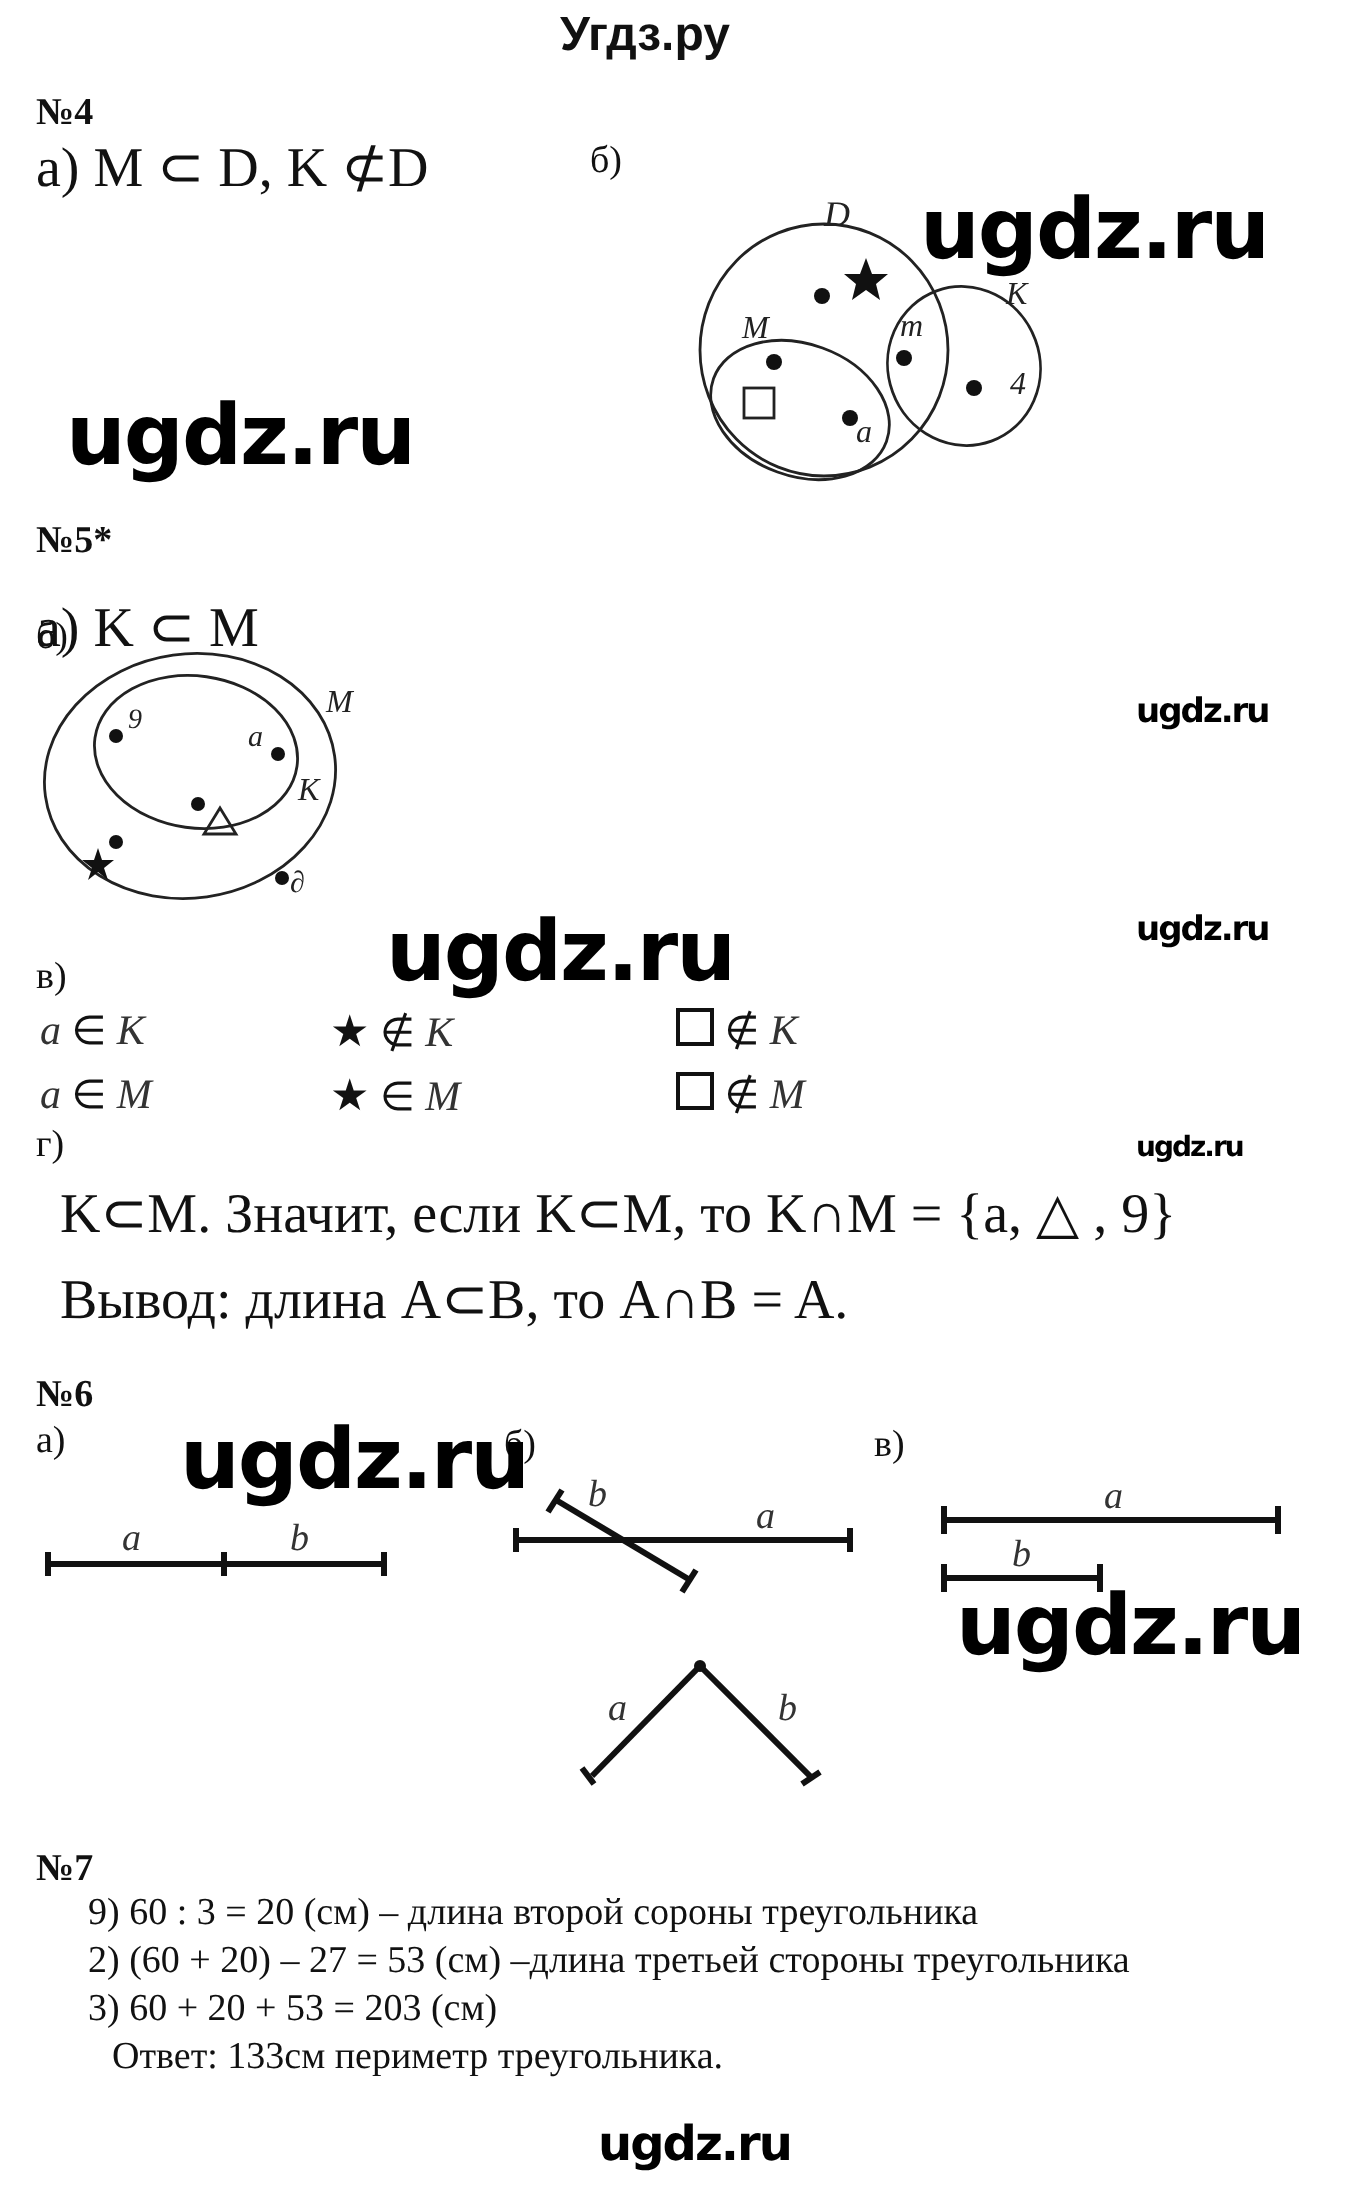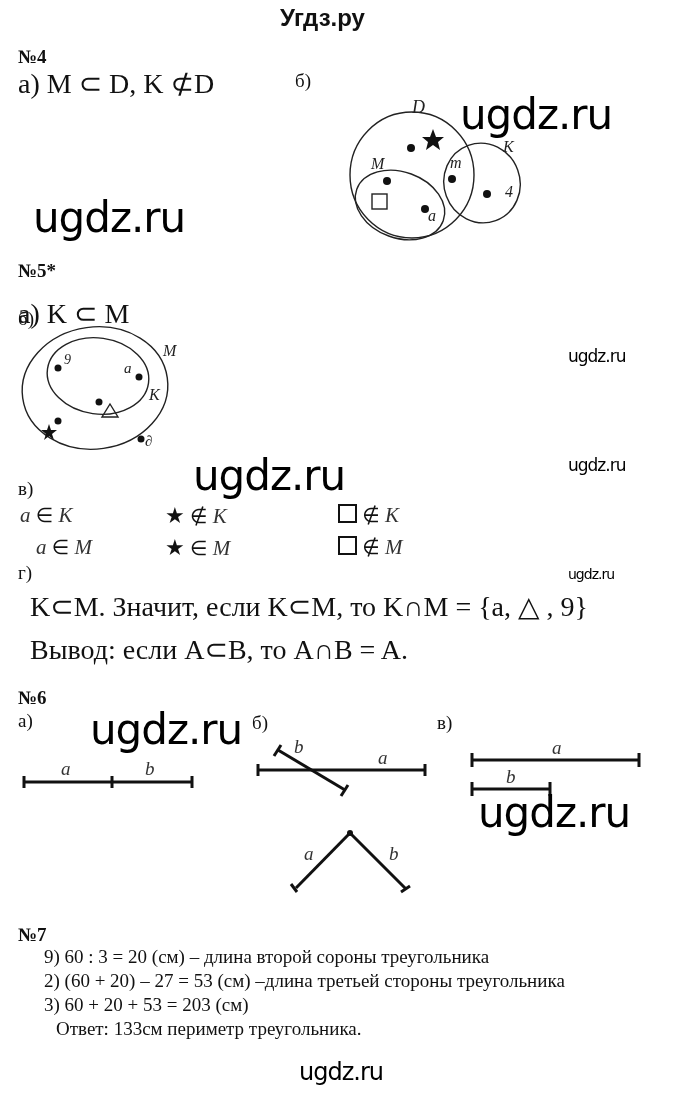--- a/index.html
+++ b/index.html
@@ -1,19 +1,19 @@
 <!DOCTYPE html>
 <html><head>
   <meta charset="utf-8">
   <style>
     html, body { margin: 0; padding: 0; background: #ffffff; }
     body { width: 680px; height: 1093px; position: relative; overflow: hidden; color: #111; }
     .abs { position: absolute; }
     .site-title { font-family: "Liberation Sans", sans-serif; font-weight: bold; font-size: 24px; color: #111; }
-    .wm { font-family: "DejaVu Sans", sans-serif; font-weight: normal; color: #000; letter-spacing: -1px; }
+    .wm { font-family: "DejaVu Sans", sans-serif; font-weight: bold; color: #000; letter-spacing: -1px; }
     .wm-big { font-size: 42px; }
     .wm-small { font-size: 17px; }
     .wm-tiny { font-size: 14px; }
     .num-heading { font-family: "Liberation Serif", serif; font-weight: bold; font-size: 19px; }
     .line { font-family: "Liberation Serif", serif; font-size: 19px; white-space: nowrap; }
     .line-lg { font-family: "Liberation Serif", serif; font-size: 28px; white-space: nowrap; }
     svg text { font-family: "Liberation Serif", serif; font-style: italic; }
     .mem { font-family: "Liberation Serif", serif; font-size: 21px; font-style: italic; color: #333; white-space: nowrap; }
     .sym { font-style: normal; font-size: 20px; color: #111; }
     .box { display: inline-block; width: 15px; height: 15px; border: 2px solid #111; vertical-align: -1px; }
@@ -93,40 +93,40 @@
 <div class="abs mem" style="left:165px; top:503px;">
   <span class="sym" style="font-size:22px;">★</span>
   <span class="sym">∉</span>
   <span>K</span>
 </div>
 <div class="abs mem" style="left:338px; top:503px;">
   <span class="box"></span>
   <span class="sym">∉</span>
   <span>K</span>
 </div>
-<div class="abs mem" style="left:36px; top:535px;">
+<div class="abs mem" style="left:20px; top:535px;">
   <span>a</span>
   <span class="sym">∈</span>
   <span>M</span>
 </div>
 <div class="abs mem" style="left:165px; top:535px;">
   <span class="sym" style="font-size:22px;">★</span>
   <span class="sym">∈</span>
   <span>M</span>
 </div>
 <div class="abs mem" style="left:338px; top:535px;">
   <span class="box"></span>
   <span class="sym">∉</span>
   <span>M</span>
 </div>
 
 <div class="abs line" style="left:18px; top:562px;">г)</div>
 <div class="abs wm wm-tiny" style="left:568px; top:566px;">ugdz.ru</div>
 <div class="abs line-lg" style="left:30px; top:590px;font-family:Liberation Serif, serif;">K⊂M. Значит, если K⊂M, то K∩M = {a, △ , 9}</div>
-<div class="abs line-lg" style="left:30px; top:633px;">Вывод: если A⊂B, то A∩B = A.</div>
+<div class="abs line-lg" style="left:30px; top:633px;">Вывод: длина A⊂B, то A∩B = A.</div>
 
 <div class="abs num-heading" style="left:18px; top:687px;">№6</div>
 <div class="abs line" style="left:18px; top:710px;">а)</div>
 <div class="abs line" style="left:252px; top:712px;">б)</div>
 <div class="abs line" style="left:437px; top:712px;">в)</div>
 
 <svg class="abs" style="left:15px; top:755px;" width="185" height="40">
   <line x1="9" y1="27" x2="177" y2="27" stroke="#111" stroke-width="3"></line>
   <line x1="9" y1="21" x2="9" y2="33" stroke="#111" stroke-width="3"></line>
   <line x1="97" y1="21" x2="97" y2="33" stroke="#111" stroke-width="3"></line>

